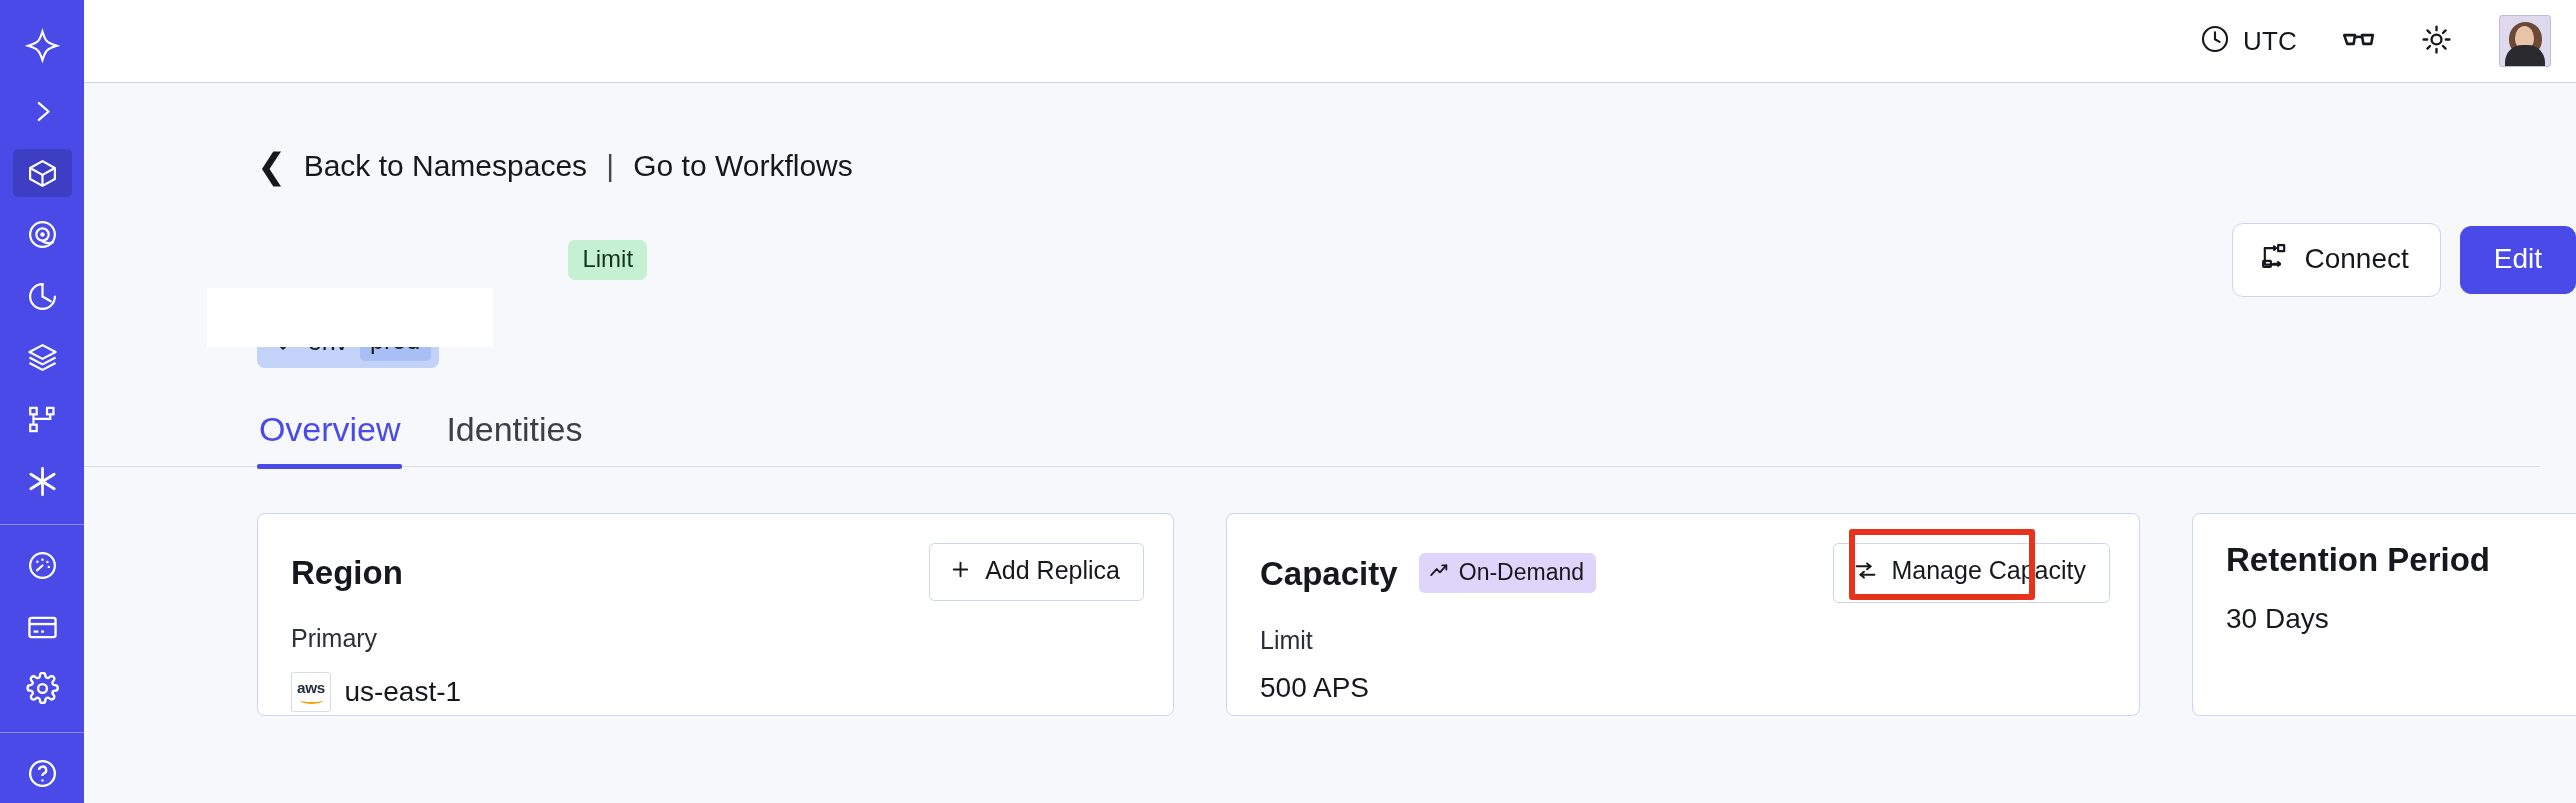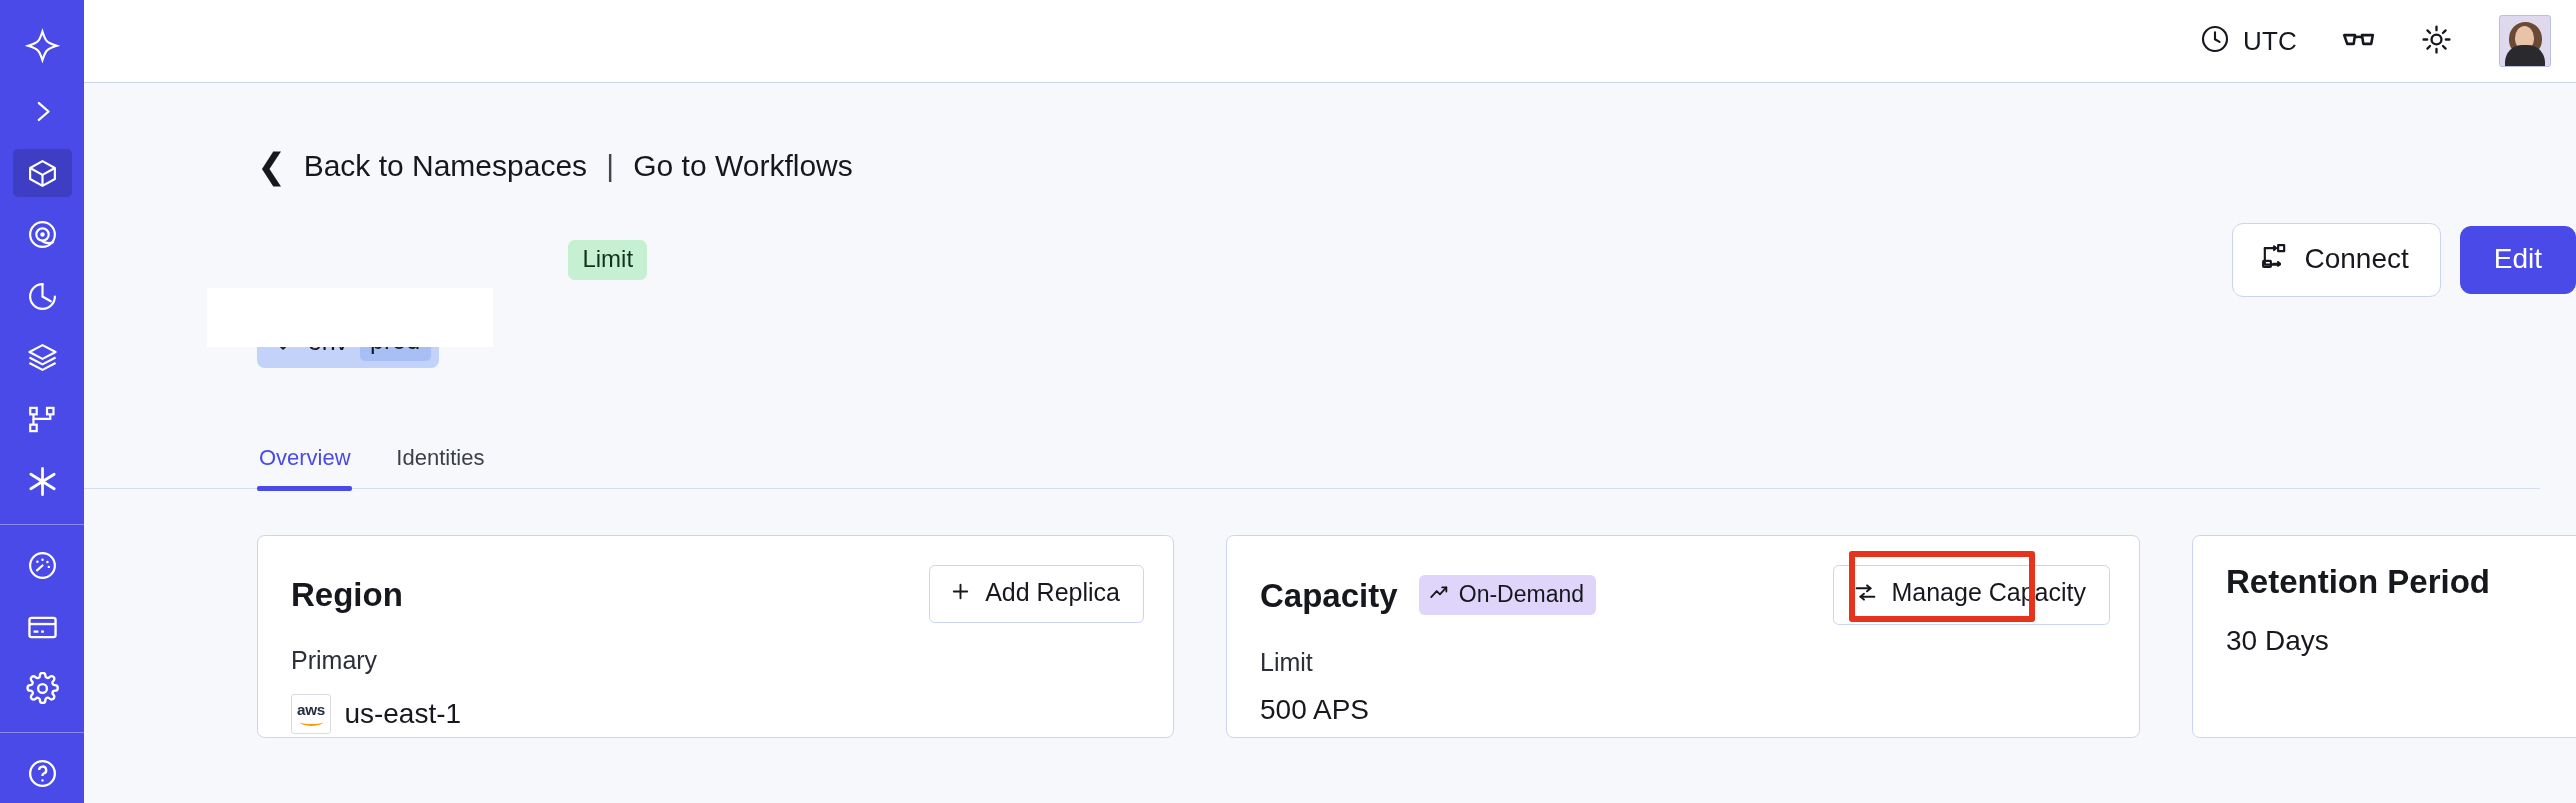--- a/index.html
+++ b/index.html
@@ -175,25 +175,24 @@
   .tabs {
     margin-top: 42px;
     padding-left: 173px;
     display: flex;
     align-items: flex-end;
     gap: 42px;
     border-bottom: 1.9px solid #d7ddf0;
     margin-right: 36px;
   }
   .tab {
-    font-size: 22px;
+    font-size: 34px;
     color: #3c3f47;
     padding: 0 1.9px 17.3px 1.9px;
     position: relative;
-    margin-top: 35px;
   }
   .tab.active { color: #4a4ae8; }
   .tab.active::after {
     content: "";
     position: absolute; left: 0; right: 0; bottom: -2.9px;
     height: 4.8px; background: #4a4ae8; border-radius: 1.9px;
   }
 
   
   .cards {

